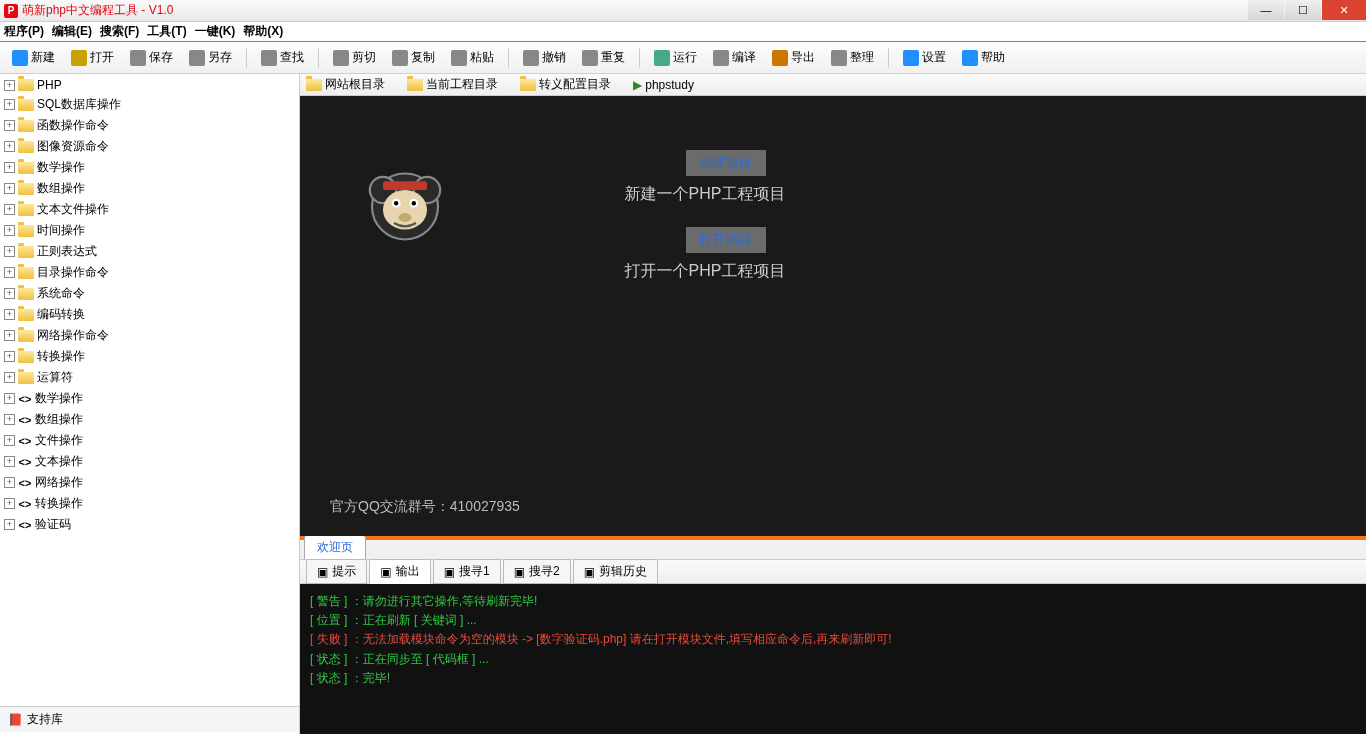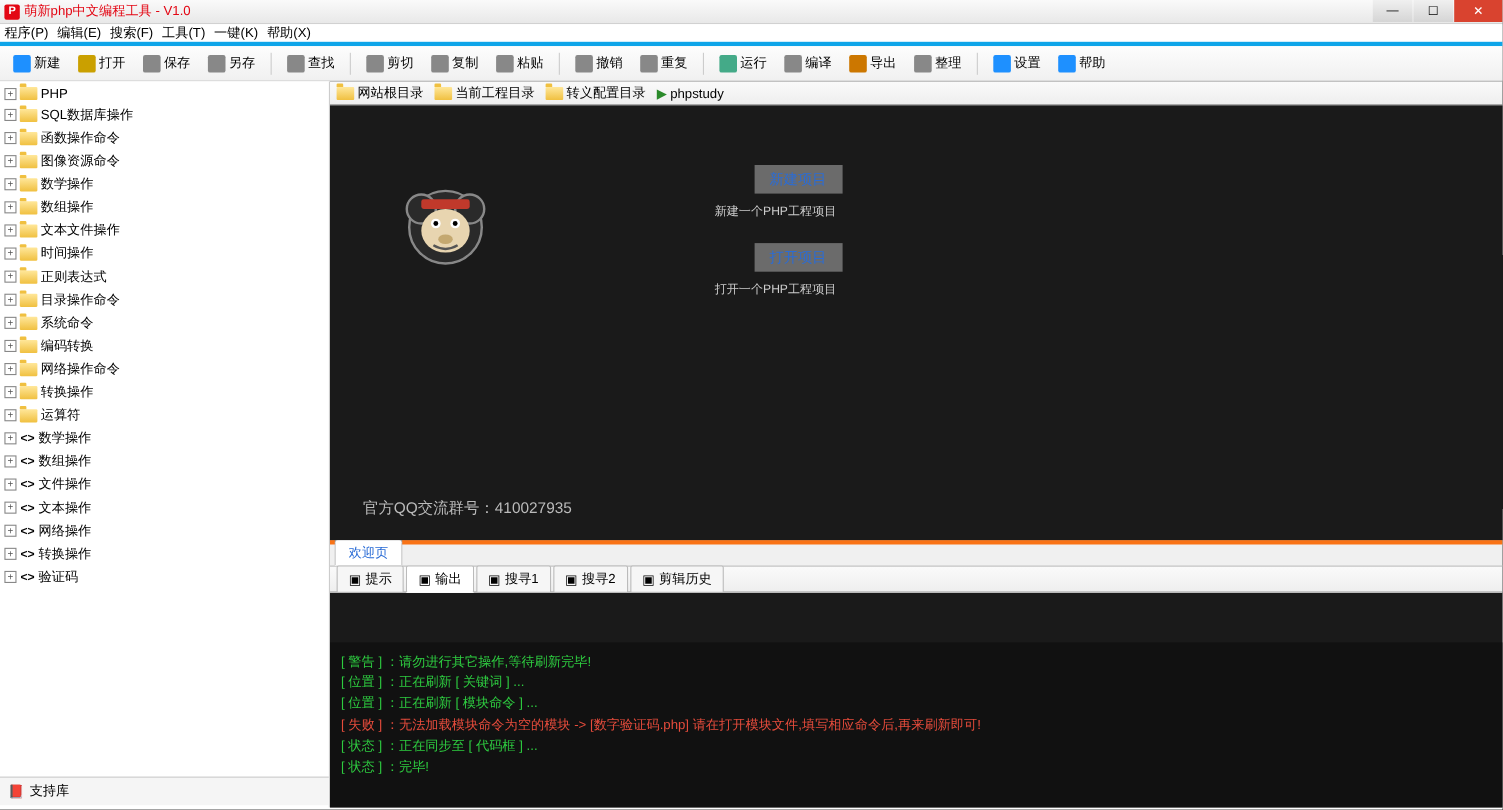--- a/index.html
+++ b/index.html
@@ -5,64 +5,64 @@
 * { margin:0; padding:0; box-sizing:border-box; font-family:"Microsoft YaHei","SimSun",sans-serif; }
 body { width:1366px; height:736px; background:#fff; overflow:hidden; font-size:12px; color:#000; }
 .titlebar { height:22px; background:linear-gradient(#fafafa,#e8e8e8); display:flex; align-items:center; padding:0 0 0 4px; border-bottom:1px solid #ccc; }
 .titlebar .logo { width:14px; height:14px; background:#e30613; border-radius:2px; margin-right:4px; display:flex; align-items:center; justify-content:center; color:#fff; font-weight:bold; font-size:10px; }
 .titlebar .title { color:#e30613; font-size:12px; flex:1; }
 .titlebar .winbtns { display:flex; height:100%; }
 .titlebar .winbtn { width:36px; height:20px; display:flex; align-items:center; justify-content:center; background:#dcdcdc; margin-left:1px; font-size:11px; }
 .titlebar .winbtn.min { background:linear-gradient(#f0f0f0,#d5d5d5); }
 .titlebar .winbtn.max { background:linear-gradient(#f0f0f0,#d5d5d5); }
 .titlebar .winbtn.close { background:#d9432f; color:#fff; width:44px; }
-.menubar { height:20px; background:#fff; display:flex; align-items:center; padding:0 4px; gap:8px; border-bottom:4px solid #0ea5e9; }
+.menubar { height:20px; background:#fff; display:flex; align-items:center; padding:0 4px; gap:8px; border-bottom:1px solid #0ea5e9;font-weight:bold; }
 .menubar span { cursor:default; }
 .toolbar { height:32px; background:linear-gradient(#fdfdfd,#f0f0f0); display:flex; align-items:center; padding:0 6px; gap:4px; border-bottom:1px solid #d0d0d0; }
 .tbtn { display:flex; align-items:center; gap:3px; padding:3px 6px; border-radius:3px; cursor:default; }
 .tsep { width:1px; height:20px; background:#ccc; margin:0 4px; }
 .ticon { width:16px; height:16px; display:inline-block; border-radius:2px; }
 .main { display:flex; height:660px; }
 .sidebar { width:300px; background:#fff; border-right:1px solid #ccc; overflow:auto; padding:2px 0; display:flex; flex-direction:column; }
 .tree { flex:1; }
 .tree-item { display:flex; align-items:center; padding:2px 4px; gap:3px; cursor:default; }
 .expander { width:11px; height:11px; border:1px solid #888; display:flex; align-items:center; justify-content:center; font-size:9px; line-height:1; color:#555; background:#fff; }
 .folder-icon { width:16px; height:12px; background:linear-gradient(#ffe79a,#f0c040); border-radius:1px; position:relative; }
 .folder-icon::before { content:""; position:absolute; top:-3px; left:0; width:6px; height:3px; background:#f0c040; border-radius:1px 1px 0 0; }
 .code-icon { width:14px; height:14px; display:flex; align-items:center; justify-content:center; font-size:11px; font-weight:bold; }
 .sidebar-bottom { border-top:1px solid #ccc; padding:4px 8px; display:flex; align-items:center; gap:4px; background:#f5f5f5; }
 .content { flex:1; display:flex; flex-direction:column; background:#1a1a1a; }
-.pathbar { height:22px; background:linear-gradient(#fafafa,#eee); display:flex; align-items:center; padding:0 6px; gap:10px; border-bottom:1px solid #ccc; color:#000; }
+.pathbar { height:22px; background:linear-gradient(#fafafa,#eee); display:flex; align-items:center; padding:0 6px; gap:22px; border-bottom:1px solid #ccc; color:#000; }
 .pathitem { display:flex; align-items:center; gap:3px; }
 .welcome { flex:1; background:#1a1a1a; color:#ddd; padding:20px 30px; position:relative; overflow:hidden; }
 .app-header { display:flex; align-items:center; gap:14px; }
 .app-logo { font-size:40px; font-weight:bold; font-style:italic; }
 .app-logo .r { color:#e30613; }
 .app-logo .b { color:#2748c7; margin-left:-10px; }
 .app-title { font-size:28px; color:#eee; }
 .app-sub { font-size:16px; color:#ccc; margin-left:18px; }
 .welcome-body { display:flex; margin-top:30px; }
 .wb-left { flex:0 0 560px; text-align:center; }
 .wb-heading { font-size:16px; color:#fff; margin-bottom:20px; }
 .monkey { width:110px; height:110px; margin:0 auto 10px; position:relative; float:left; margin-left:20px; margin-top:0; }
 .monkey svg { width:100%; height:100%; }
 .action-group { display:inline-block; text-align:center; margin-left:60px; }
 .action-btn { display:inline-block; background:#6b6b6b; color:#2a6cd6; padding:4px 14px; margin-top:4px; font-size:13px;margin-left:41px; }
-.action-desc { color:#ccc; font-size:11px; margin:8px 0 18px; }
+.action-desc { color:#ccc; font-size:16px; margin:8px 0 18px; }
 .recent { margin-left:60px; }
 .recent h3 { color:#ddd; font-size:15px; font-weight:normal; margin-bottom:10px; }
 .recent-item { display:flex; align-items:center; gap:6px; color:#ddd; padding:3px 0; font-size:13px; }
 .file-icon { width:14px; height:16px; background:#fff; border-radius:1px; position:relative; }
 .qq-info { position:absolute; left:30px; bottom:20px; color:#bbb; font-size:14px; }
 .tabstrip { height:24px; background:#f0f0f0; display:flex; align-items:flex-end; padding:0 4px; border-top:4px solid #f97316; border-bottom:1px solid #ccc; }
 .tab { background:#fff; border:1px solid #aaa; border-bottom:none; padding:3px 12px; font-size:12px; color:#2a6cd6; border-radius:3px 3px 0 0; }
 .bottom-tabs { height:24px; background:linear-gradient(#fafafa,#eee); display:flex; align-items:center; padding:0 6px; gap:2px; border-bottom:1px solid #ccc; }
 .btab { display:flex; align-items:center; gap:4px; padding:3px 10px; border:1px solid #bbb; background:#f6f6f6; font-size:12px; border-radius:2px 2px 0 0; }
 .btab.active { background:#fff; border-bottom-color:#fff; }
-.console { height:150px; background:#111; padding:8px 10px; font-family:Consolas,monospace; font-size:12px; line-height:1.6; overflow:auto; position:relative;margin-top:45px; }
+.console { height:150px; background:#111; padding:8px 10px; font-family:Consolas,monospace; font-size:12px; line-height:1.6; overflow:auto; position:relative; }
 .console .g { color:#2ecc40; }
 .console .r { color:#e74c3c; }
 .watermark { position:absolute; right:18px; bottom:8px; color:#fff; font-weight:bold; font-size:24px; text-align:right; letter-spacing:1px; }
 .watermark .box { background:#fff; color:#111; padding:0 6px; margin-left:4px; border-radius:2px; }
 .watermark .sub { font-size:12px; letter-spacing:4px; display:block; text-align:right; margin-top:-2px; }
 </style>
 </head>
 <body>
 
 <div class="titlebar">
@@ -371,19 +371,18 @@
         </div>
         <div class="btab">
           <span>▣</span>
           <span>剪辑历史</span>
         </div>
       </div>
 
     <div class="console" id="console">
       <div class="g">[ 警告 ] ：请勿进行其它操作,等待刷新完毕!</div>
         <div class="g">[ 位置 ] ：正在刷新 [ 关键词 ] ...</div>
-        <div class="g">[ 位置 ] ：正在刷新 [ 模块命令 ] ...</div>
         <div class="r">[ 失败 ] ：无法加载模块命令为空的模块 -&gt; [数字验证码.php] 请在打开模块文件,填写相应命令后,再来刷新即可!</div>
         <div class="g">[ 状态 ] ：正在同步至 [ 代码框 ] ...</div>
         <div class="g">[ 状态 ] ：完毕!</div>
     </div>
   </div>
 </div>
 
 </body></html>

